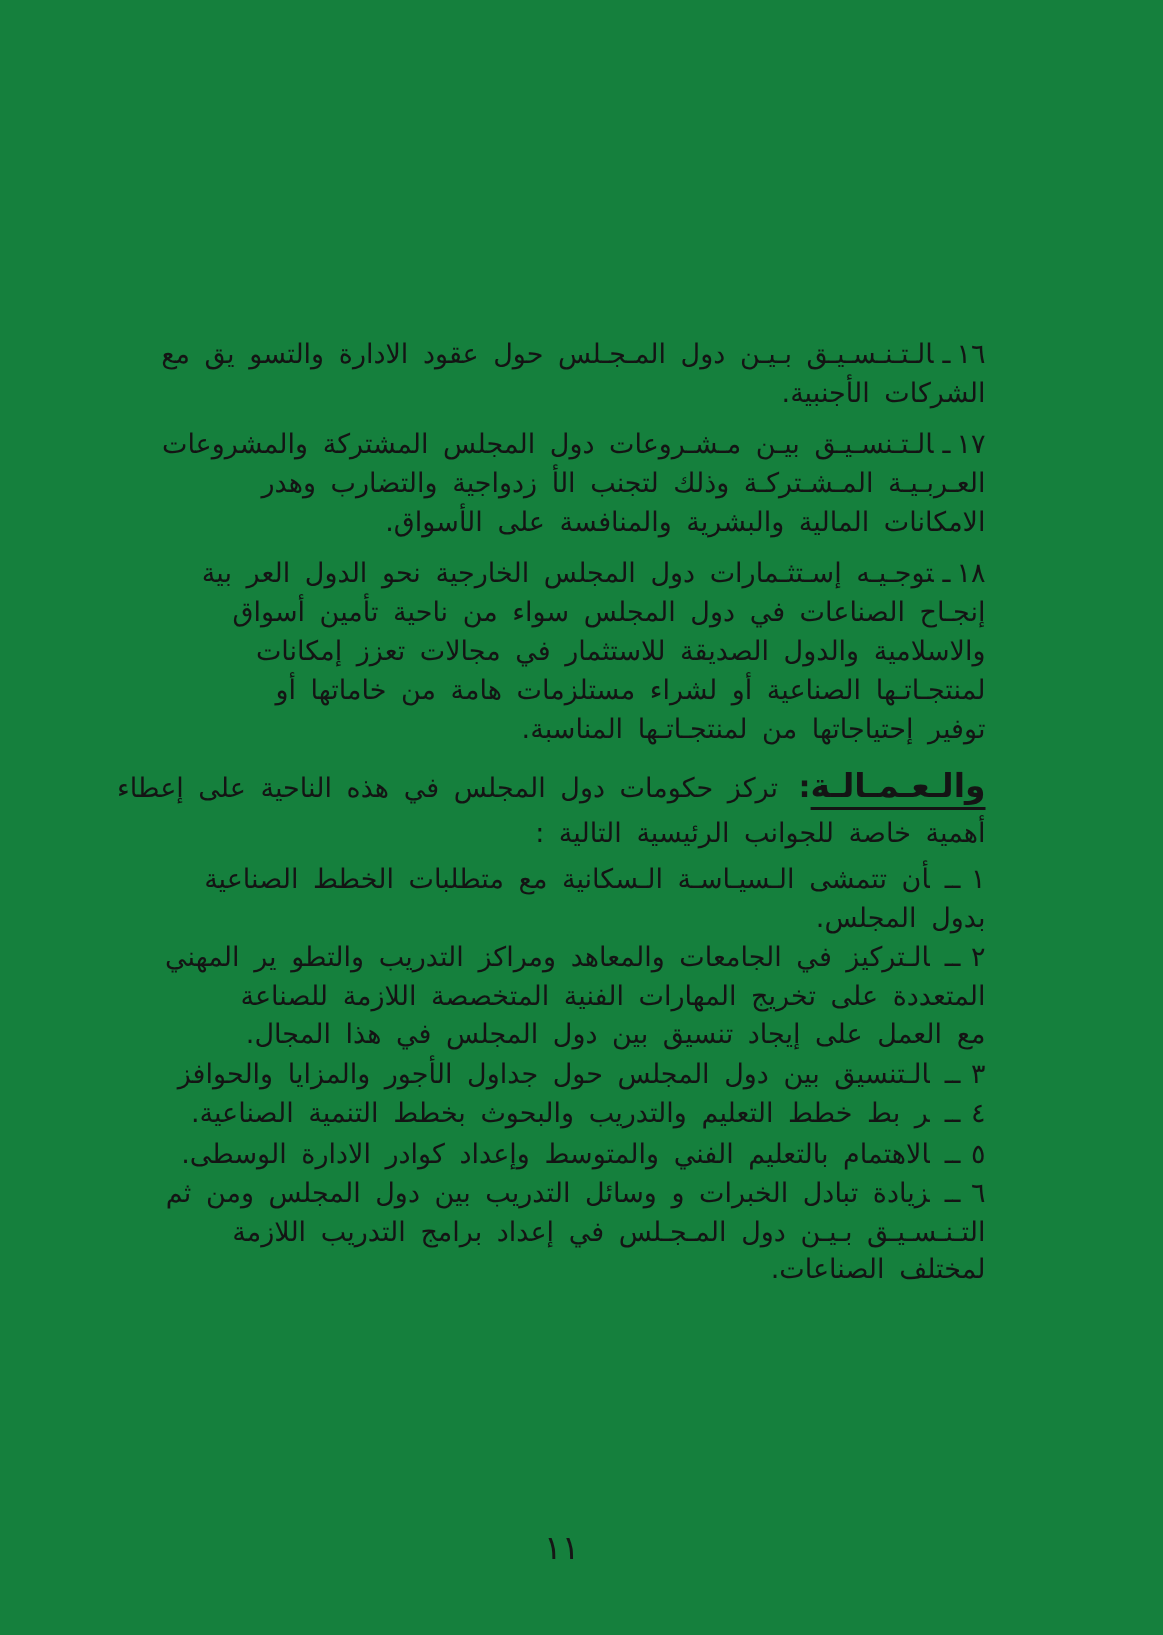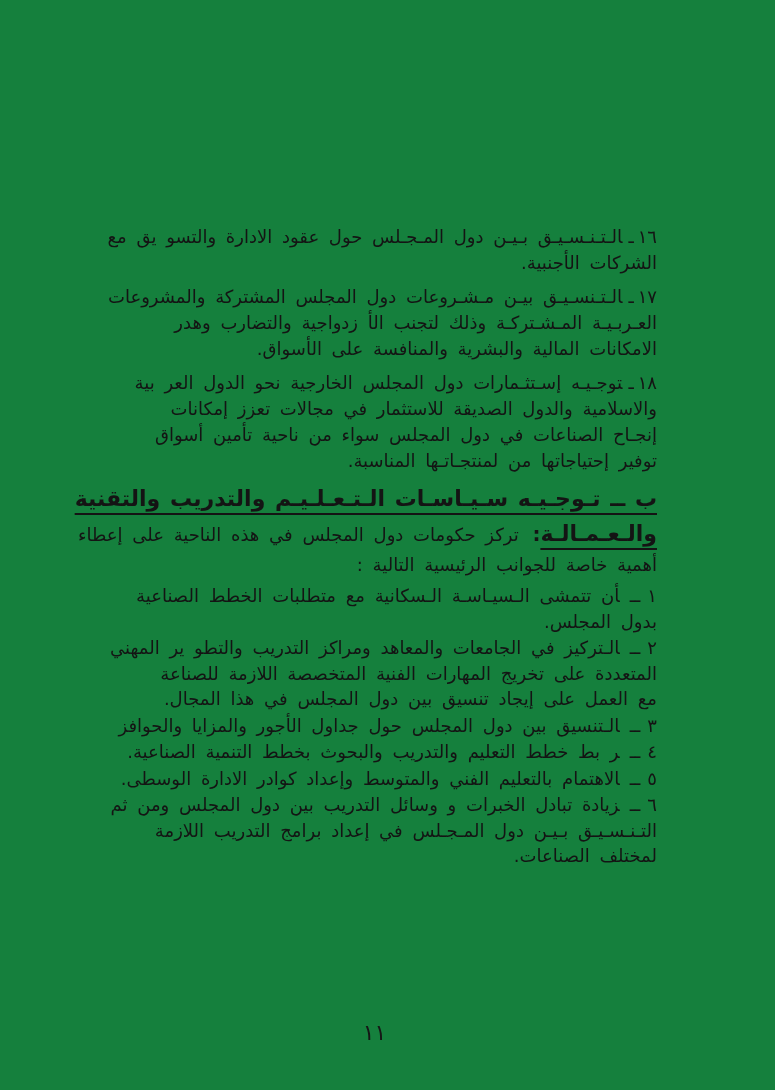--- a/index.html
+++ b/index.html
@@ -85,29 +85,29 @@
       </div>
 
       <div class="item">
         <div class="line"><span class="num">١٧</span><span class="dash-short">ـ</span><span>الـتـنسـيـق بيـن مـشـروعات دول المجلس المشتركة والمشروعات</span></div>
         <div class="line">العـربـيـة المـشـتركـة وذلك لتجنب الأ زدواجية والتضارب وهدر</div>
         <div class="line">الامكانات المالية والبشرية والمنافسة على الأسواق.</div>
       </div>
 
       <div class="item extra-space">
         <div class="line"><span class="num">١٨</span><span class="dash-short">ـ</span><span>توجـيـه إسـتثـمارات دول المجلس الخارجية نحو الدول العر بية</span></div>
+        <div class="line">إنجـاح الصناعات في دول المجلس سواء من ناحية تأمين أسواق</div>
         <div class="line">والاسلامية والدول الصديقة للاستثمار في مجالات تعزز إمكانات</div>
-        <div class="line">إنجـاح الصناعات في دول المجلس سواء من ناحية تأمين أسواق</div>
+        <div class="line">لمنتجـاتـها الصناعية أو لشراء مستلزمات هامة من خاماتها أو</div>
         <div class="line">توفير إحتياجاتها من لمنتجـاتـها المناسبة.</div>
       </div>
 
     </div>
 
     <div class="section-heading">
-      <div class="line h-line1"><span class="h-bold">ب ــ تـوجـيـه سـيـاسـات الـتـعـلـيـم والتدريب والتقنية</span></div>
       <div class="line h-line2"><span class="h-bold">والـعـمـالـة</span><span class="h-colon">:</span> <span>تركز حكومات دول المجلس في هذه الناحية على إعطاء</span></div>
       <div class="line h-line3">أهمية خاصة للجوانب الرئيسية التالية :</div>
     </div>
 
     <div class="group-bottom">
 
       <div class="item">
         <div class="line"><span class="num">١</span><span class="dash-long">ــ</span><span>أن تتمشى الـسيـاسـة الـسكانية مع متطلبات الخطط الصناعية</span></div>
         <div class="line">بدول المجلس.</div>
       </div>

